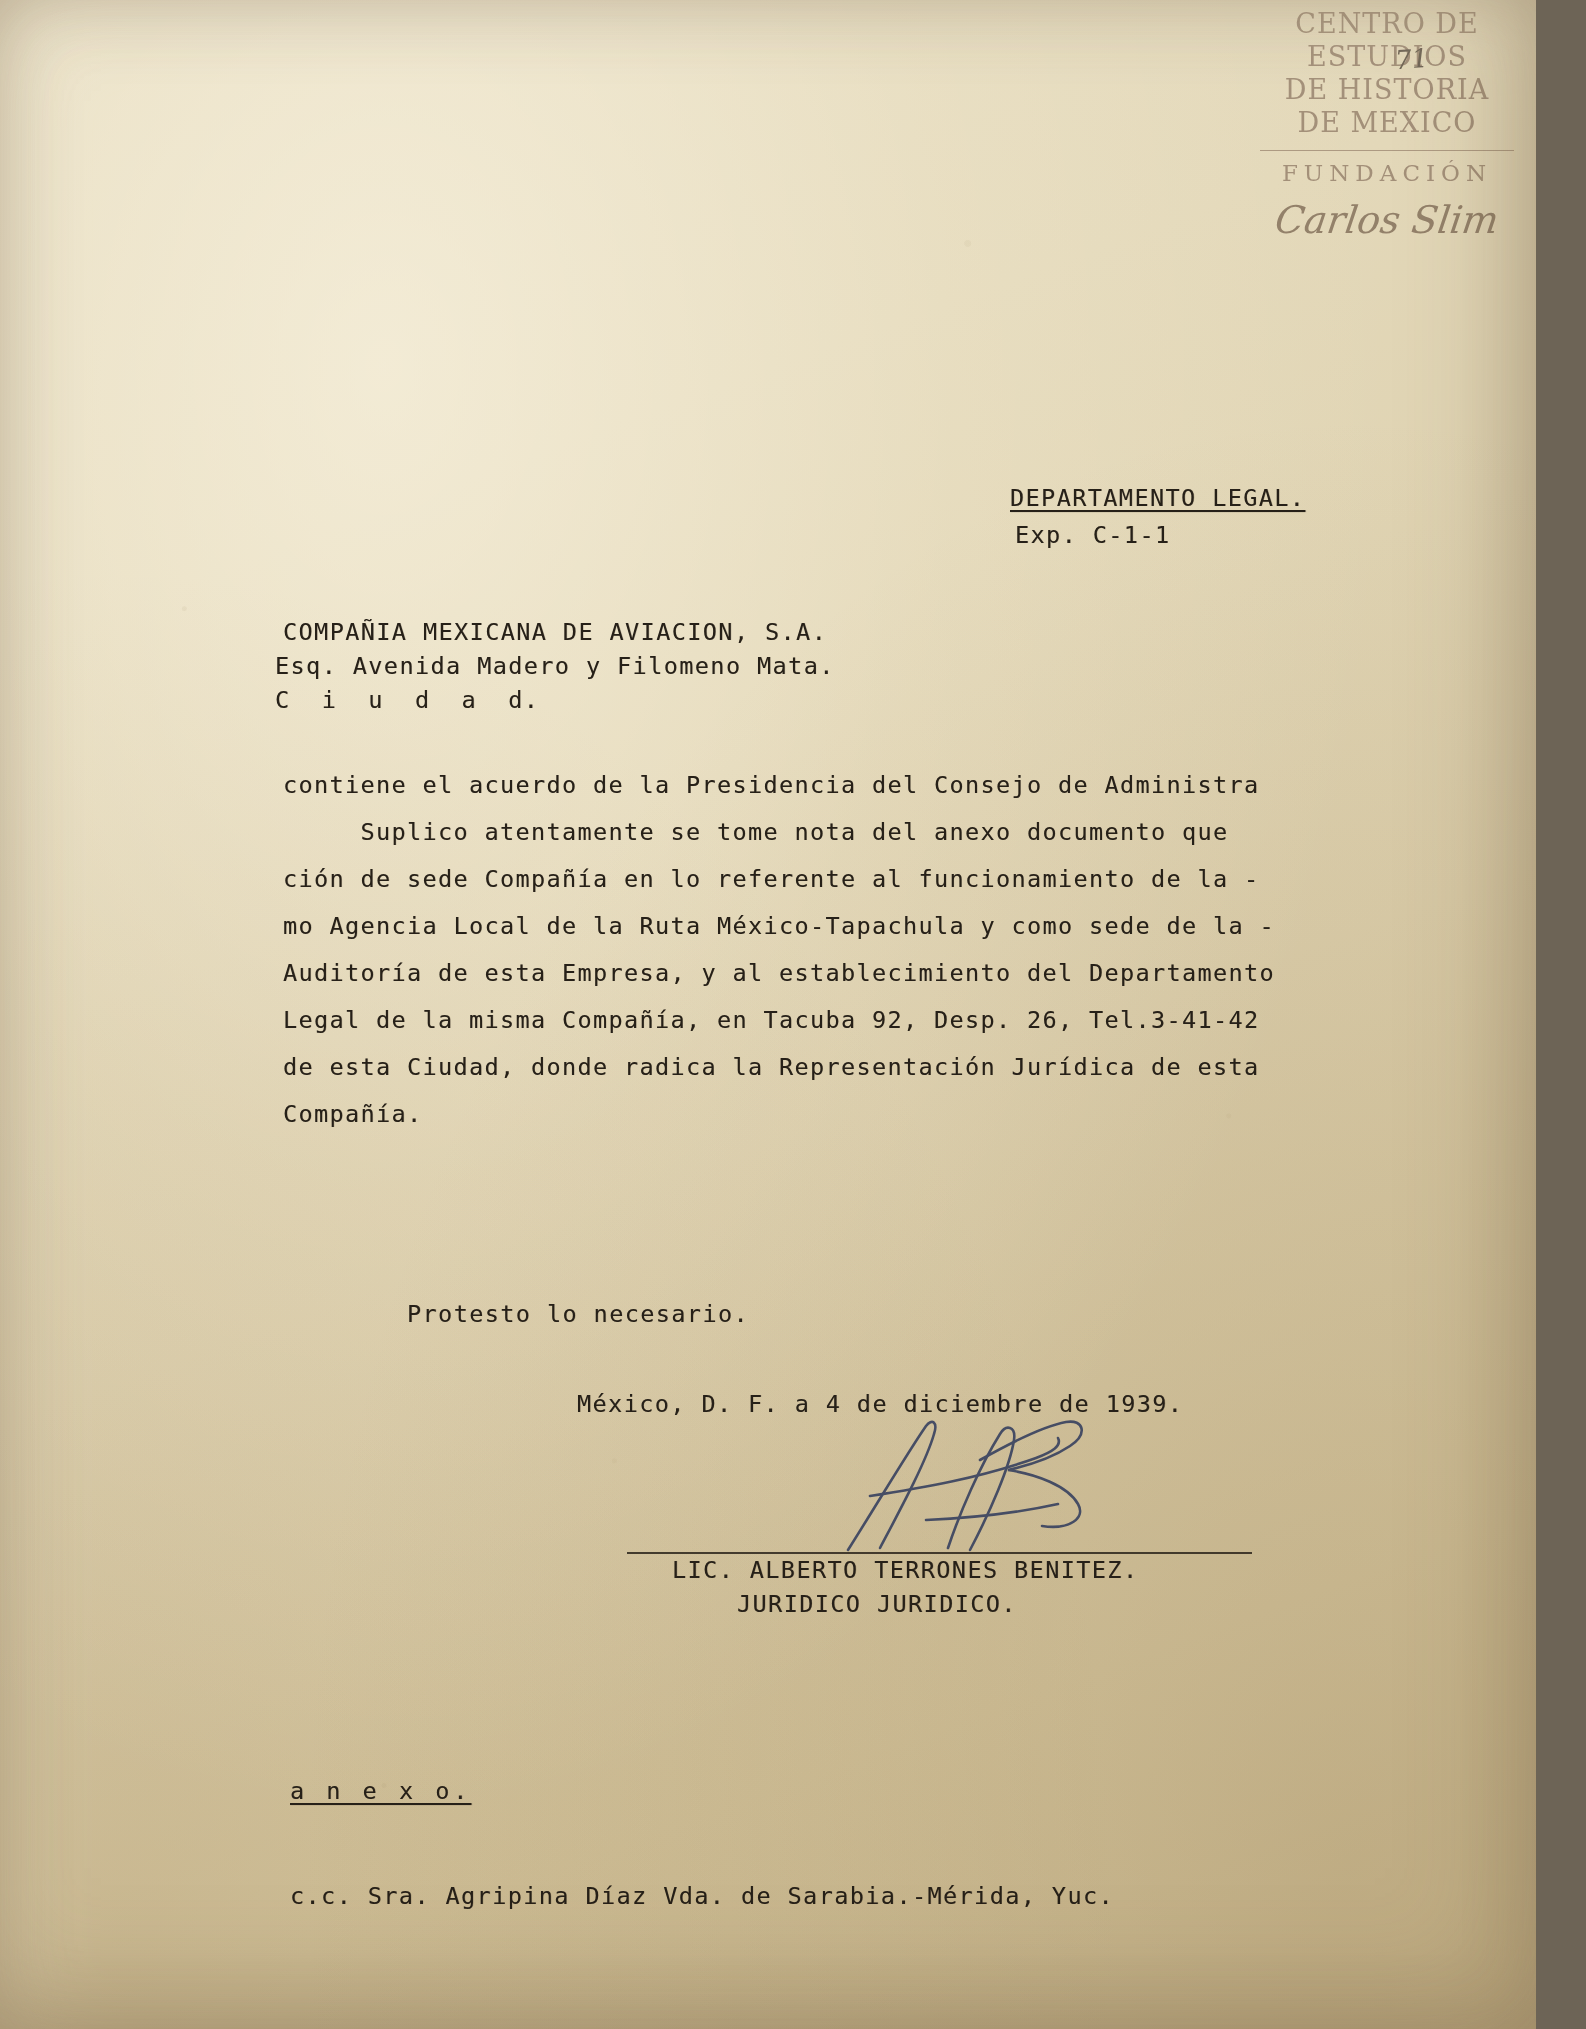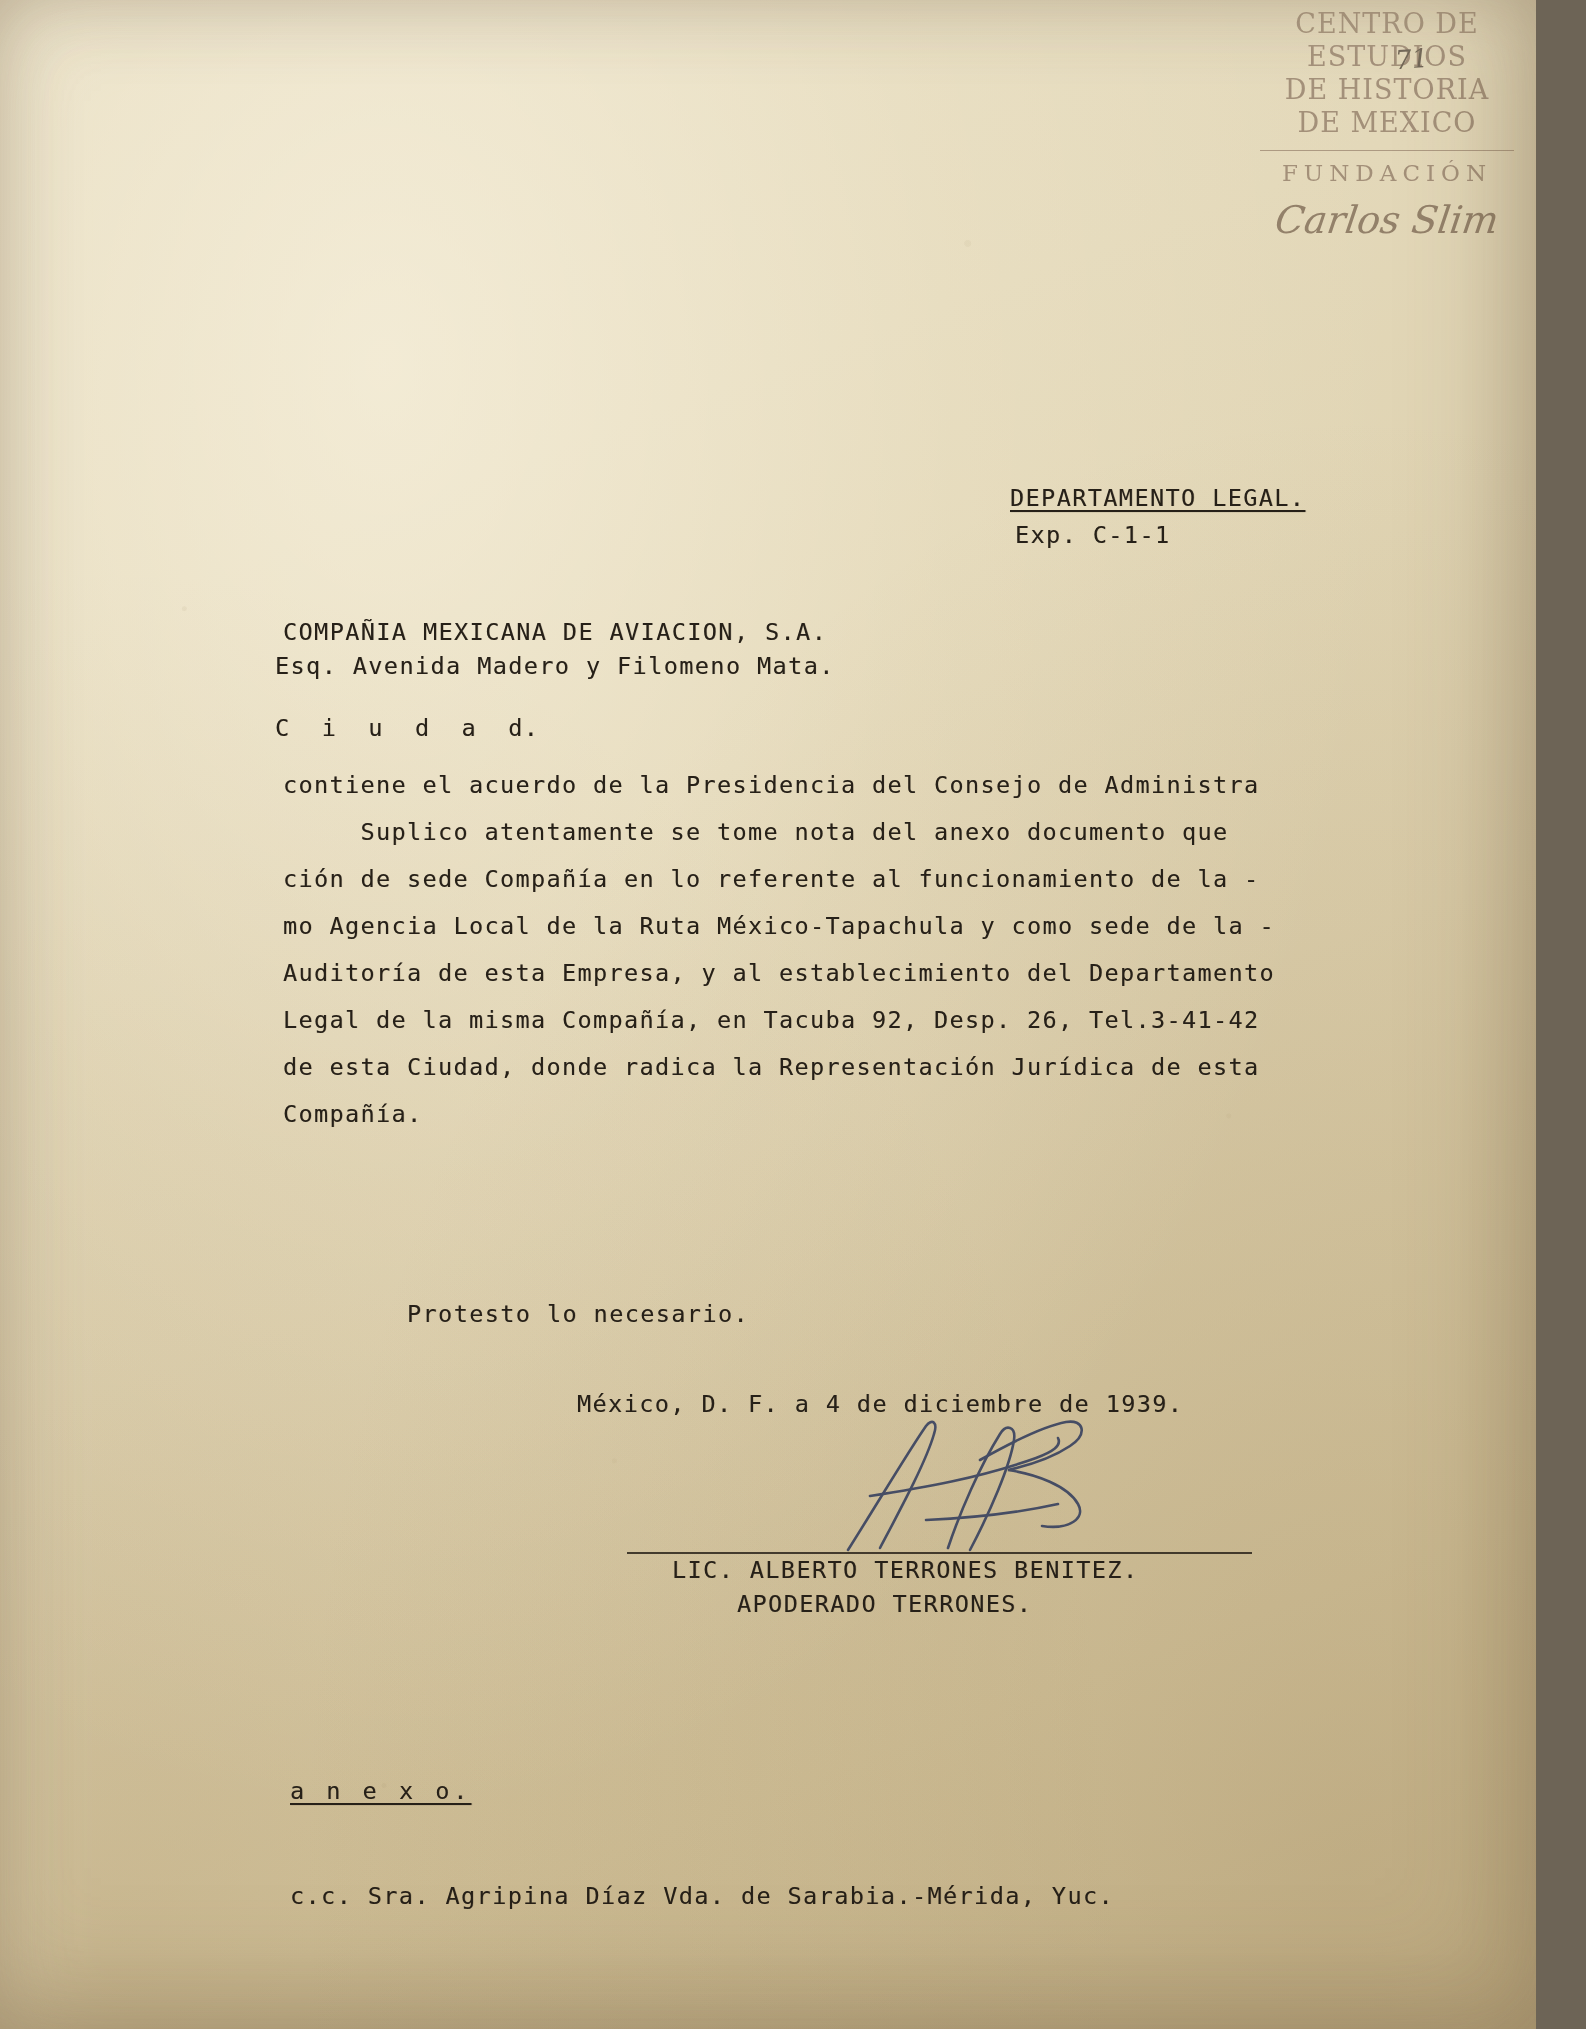--- a/index.html
+++ b/index.html
@@ -115,21 +115,21 @@
     top: 484px;
     left: 1010px;
   }
   .exp {
     top: 521px;
     left: 1015px;
   }
 
   .addr1 { top: 618px; left: 283px; }
   .addr2 { top: 652px; left: 275px; }
-  .addr3 { top: 714px; left: 275px; }
+  .addr3 { top: 686px; left: 275px; }
 
   .body-block {
     position: absolute;
     top: 762px;
     left: 283px;
     width: 1210px;
   }
   .body-block .ln {
     display: block;
     color: #262018;
@@ -213,19 +213,19 @@
       <path d="M18,150 C52,96 78,52 96,26 C102,18 108,22 104,34 C96,62 70,110 50,148"></path>
       <path d="M40,96 C92,88 150,78 206,58 C222,52 232,46 228,38"></path>
       <path d="M118,148 C130,112 150,66 170,34 C176,24 186,26 184,40 C180,66 160,112 140,150"></path>
       <path d="M150,60 C182,42 214,26 236,22 C254,19 258,34 240,46 C222,58 196,66 178,70 C206,74 238,86 248,104 C256,118 240,130 212,126"></path>
       <path d="M96,120 C140,118 192,112 228,104"></path>
     </g>
   </svg>
 
   <div class="sig-rule"></div>
   <div class="typed sig-name">LIC. ALBERTO TERRONES BENITEZ.</div>
-  <div class="typed sig-role">APODERADO TERRONES.</div>
+  <div class="typed sig-role">JURIDICO JURIDICO.</div>
 
   <div class="typed anexo u">a n e x o.</div>
   <div class="typed cc">c.c. Sra. Agripina Díaz Vda. de Sarabia.-Mérida, Yuc.</div>
 
   <div class="edge-shadow"></div>
 </div>
 
 </body></html>

